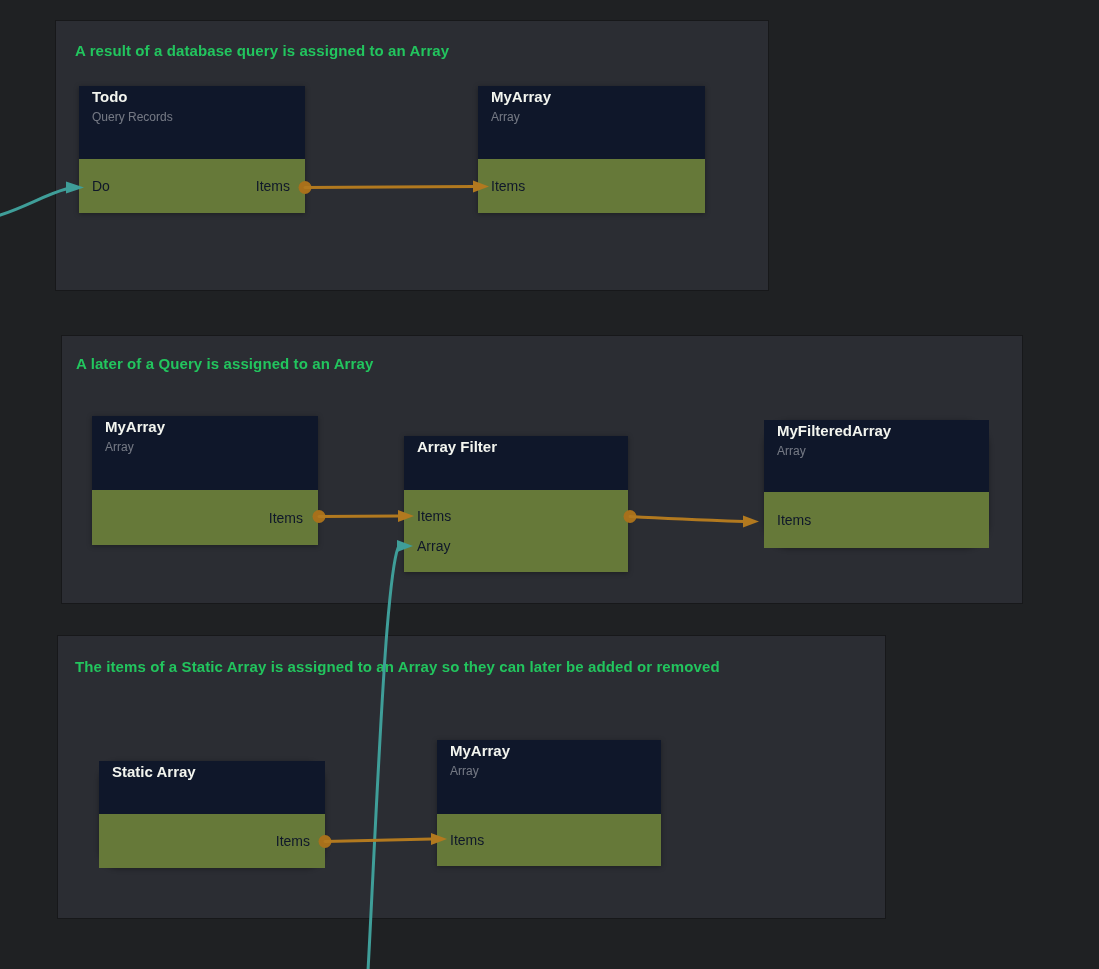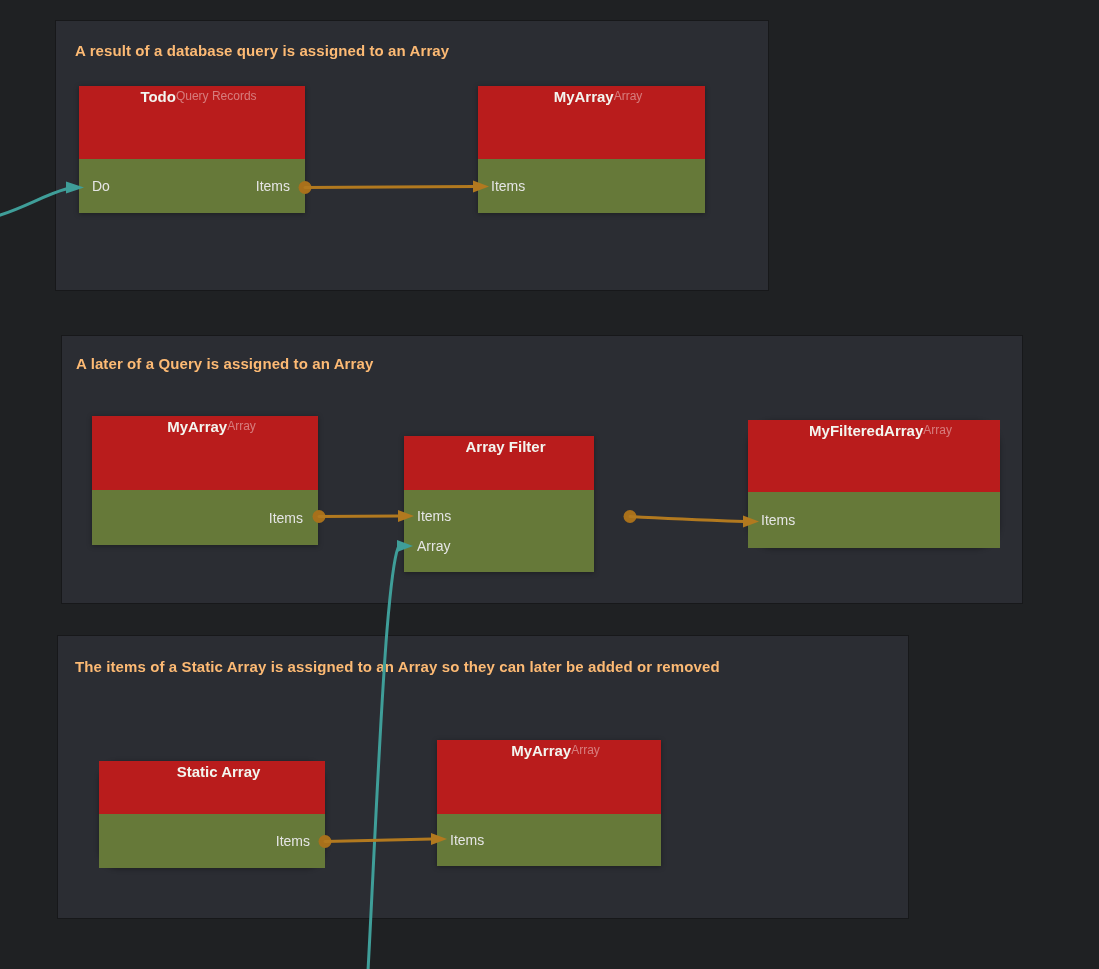--- a/index.html
+++ b/index.html
@@ -8,49 +8,49 @@
     background:#1f2123;
     font-family:"Liberation Sans", sans-serif;
   }
   .panel{
     position:absolute;
     background:#2b2d33;
     box-shadow:0 0 0 1px rgba(0,0,0,0.25);
   }
   .panel-title{
     position:absolute;
-    font-size:15px;font-weight:700;color:#fdba74;
+    font-size:15px;font-weight:700;color:#22c55e;
     white-space:nowrap;letter-spacing:0.1px;
   }
   .node{
     position:absolute;
     box-shadow:0 1px 5px rgba(0,0,0,0.35);
   }
   .node-header{
     box-sizing:border-box;
-    background:#b91c1c;
-    display:flex;justify-content:center;
+    background:#0f172a;
+    display:flex;flex-direction:column;
     padding-left:13px;
   }
   .node-title{
     font-size:15px;font-weight:700;color:#f3f5ef;line-height:21px;
     white-space:nowrap;
   }
   .node-subtitle{
     font-size:12px;font-weight:400;color:rgba(255,255,255,0.42);line-height:21px;
     white-space:nowrap;
   }
   .node-body{
     background:#667939;
     display:flex;flex-direction:column;justify-content:center;
   }
   .port-row{
     height:30px;display:flex;align-items:center;
     padding:0 15px 0 13px;
-    font-size:14px;color:#e5e5e5;
+    font-size:14px;color:#0f172a;
   }
   .port-row.out{justify-content:flex-end;}
   .port-row.both{justify-content:space-between;}
   .port-label{white-space:nowrap;}
   #wires{
     position:absolute;left:0;top:0;z-index:5;
     pointer-events:none;
   }
 </style>
 </head>
@@ -93,48 +93,48 @@
       <div class="node-title">MyArray</div>
       <div class="node-subtitle">Array</div>
     </div>
     <div class="node-body" style="height:55px;">
       <div class="port-row out">
         <span class="port-label">Items</span>
       </div>
     </div>
   </div>
 
-  <div class="node" style="left:342px;top:100px;width:190px;height:136px;">
+  <div class="node" style="left:342px;top:100px;width:224px;height:136px;">
     <div class="node-header" style="height:54px;">
       <div class="node-title">Array Filter</div>
     </div>
     <div class="node-body" style="height:82px;">
       <div class="port-row">
         <span class="port-label">Items</span>
       </div>
       <div class="port-row">
         <span class="port-label">Array</span>
       </div>
     </div>
   </div>
 
-  <div class="node" style="left:686px;top:84px;width:252px;height:128px;border-radius:25px;">
+  <div class="node" style="left:702px;top:84px;width:225px;height:128px;border-radius:25px;">
     <div class="node-header" style="height:72px;">
       <div class="node-title">MyFilteredArray</div>
       <div class="node-subtitle">Array</div>
     </div>
     <div class="node-body" style="height:56px;">
       <div class="port-row">
         <span class="port-label">Items</span>
       </div>
     </div>
   </div>
 </div>
 
-<div class="panel" style="left:58px;top:636px;width:827px;height:282px;padding-left:23px;">
+<div class="panel" style="left:58px;top:636px;width:827px;height:282px;">
   <div class="panel-title" style="left:17px;top:22px;">The items of a Static Array is assigned to an Array so they can later be added or removed</div>
 
   <div class="node" style="left:41px;top:125px;width:226px;height:107px;border-radius:19px;">
     <div class="node-header" style="height:53px;">
       <div class="node-title">Static Array</div>
     </div>
     <div class="node-body" style="height:54px;">
       <div class="port-row out">
         <span class="port-label">Items</span>
       </div>

